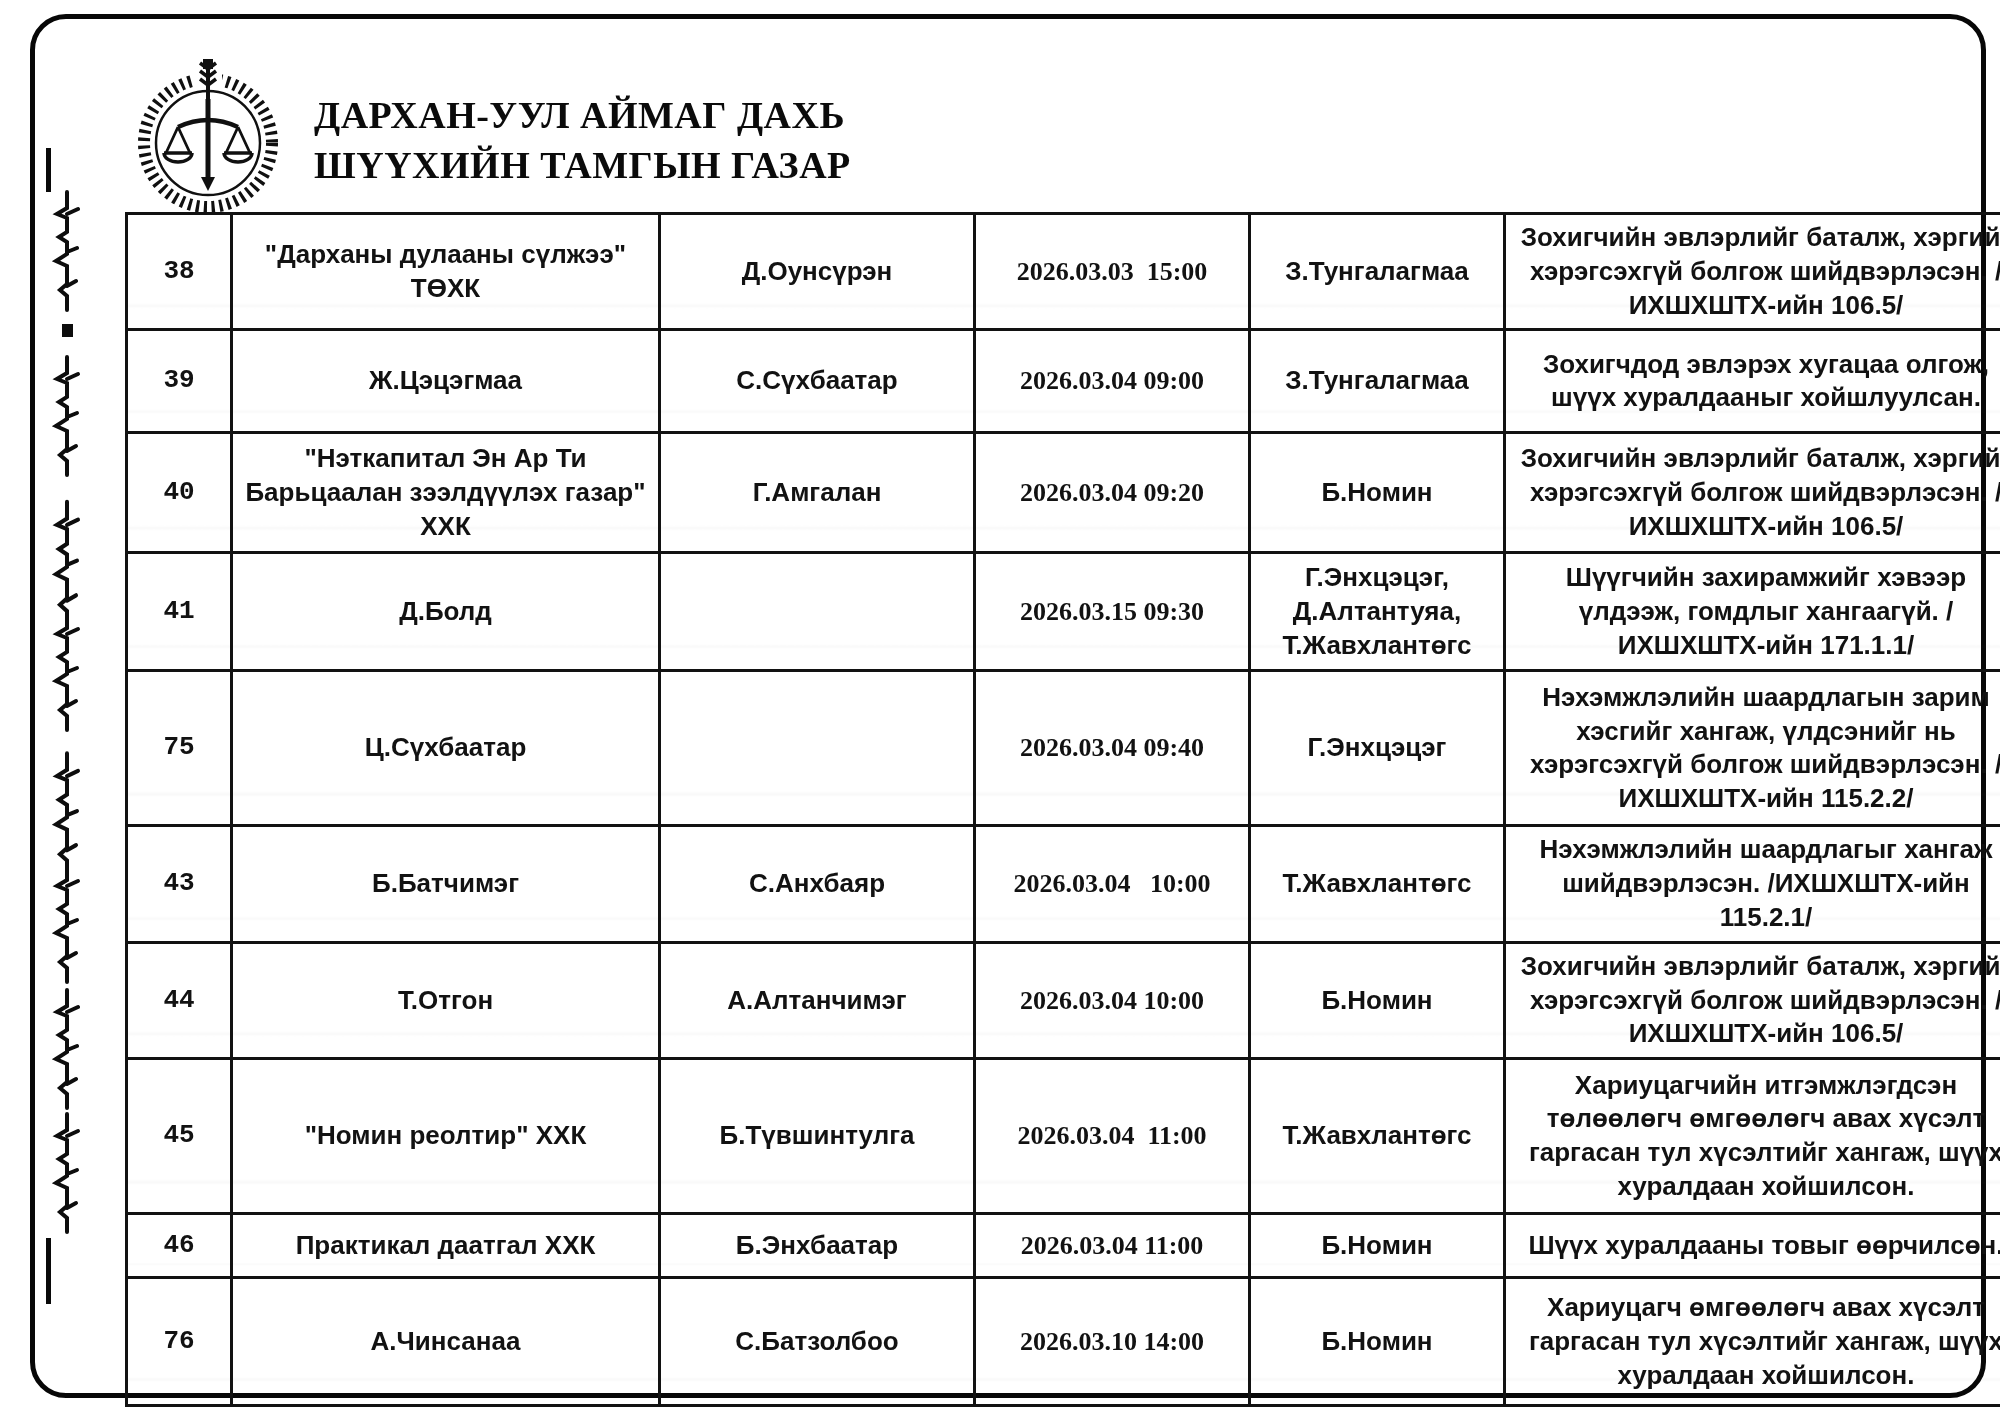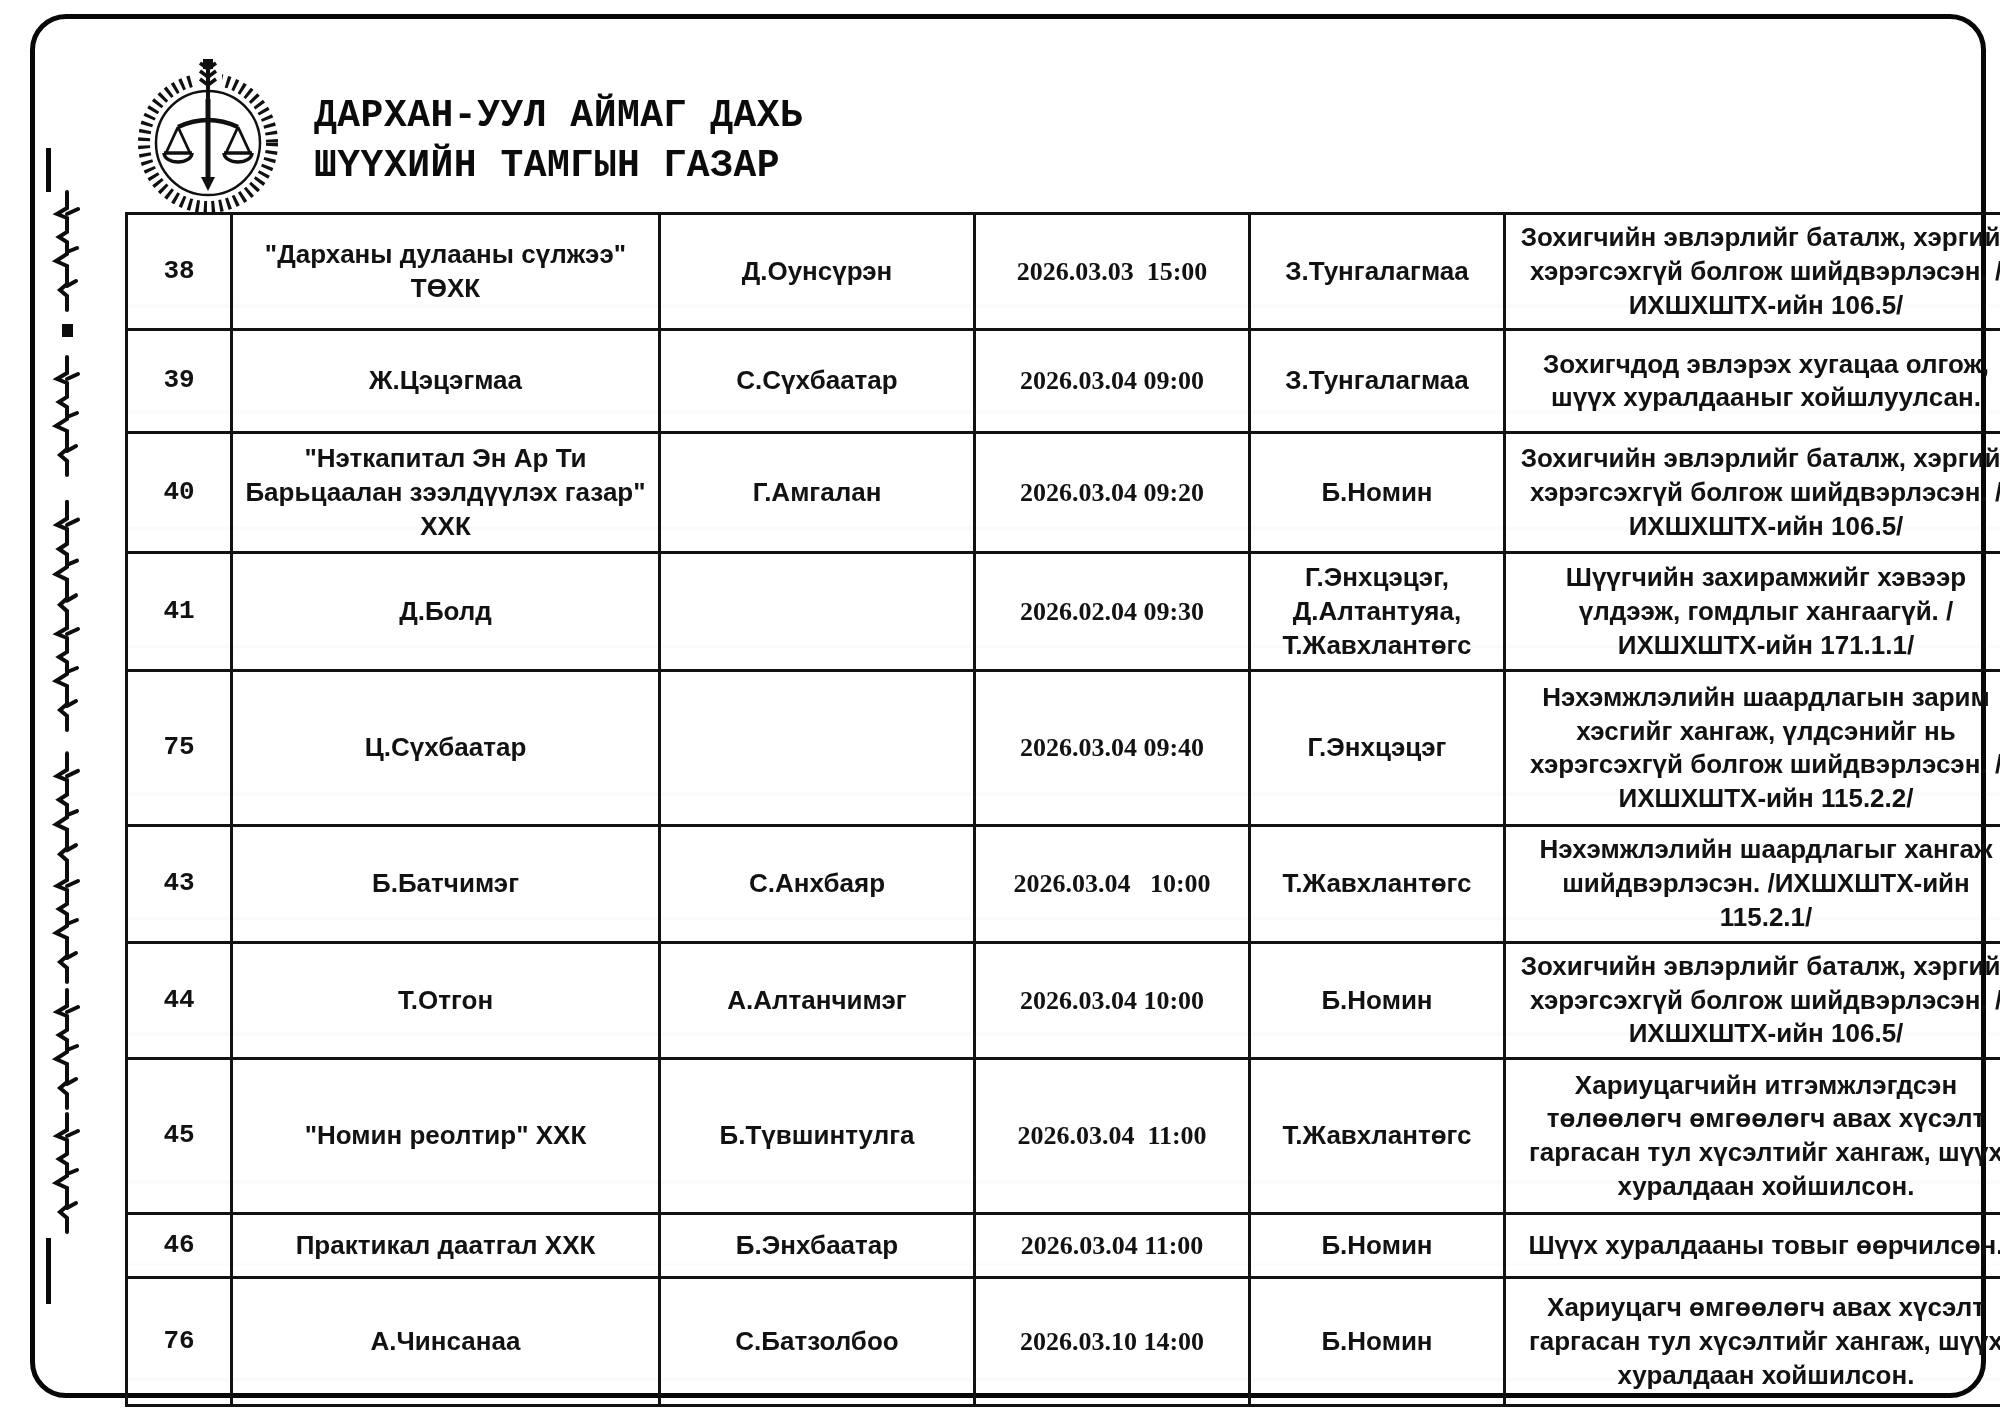--- a/index.html
+++ b/index.html
@@ -15,21 +15,21 @@
   .frame{
     position:absolute;left:30px;top:14px;right:14px;bottom:16px;
     border:5px solid #070707;border-radius:36px;
     pointer-events:none;
   }
   
   .header{position:absolute;left:128px;top:58px;display:flex;align-items:center;gap:26px;}
   .logo{width:160px;height:165px;flex:0 0 auto;}
   .org-name{display:flex;flex-direction:column;gap:6px;}
   .org-name div{
-    font-family:Liberation Mono, monospace;
+    font-family:Liberation Serif, serif;
     font-weight:bold;font-size:38px;line-height:1.15;letter-spacing:.5px;color:#0b0b0b;
   }
   
   .left-rule{position:absolute;background:#090909;width:5px;left:46px;}
   .rule-top{top:148px;height:44px;}
   .rule-bottom{top:1238px;height:66px;}
   .script-col{position:absolute;left:38px;top:190px;width:58px;height:1050px;}
   
   .case-table{
     position:absolute;left:125px;top:212px;
@@ -141,21 +141,21 @@
           <td class="col-party">"Нэткапитал Эн Ар Ти Барьцаалан зээлдүүлэх газар" ХХК</td>
           <td class="col-representative">Г.Амгалан</td>
           <td class="col-datetime">2026.03.04 09:20</td>
           <td class="col-judge">Б.Номин</td>
           <td class="col-decision">Зохигчийн эвлэрлийг баталж, хэргийг хэрэгсэхгүй болгож шийдвэрлэсэн. /ИХШХШТХ-ийн 106.5/</td>
         </tr>
         <tr>
           <td class="col-no">41</td>
           <td class="col-party">Д.Болд</td>
           <td class="col-representative"></td>
-          <td class="col-datetime">2026.02.04 09:30</td>
+          <td class="col-datetime">2026.03.15 09:30</td>
           <td class="col-judge">Г.Энхцэцэг,
 Д.Алтантуяа,
 Т.Жавхлантөгс</td>
           <td class="col-decision">Шүүгчийн захирамжийг хэвээр үлдээж, гомдлыг хангаагүй. /ИХШХШТХ-ийн 171.1.1/</td>
         </tr>
         <tr>
           <td class="col-no">75</td>
           <td class="col-party">Ц.Сүхбаатар</td>
           <td class="col-representative"></td>
           <td class="col-datetime">2026.03.04 09:40</td>

